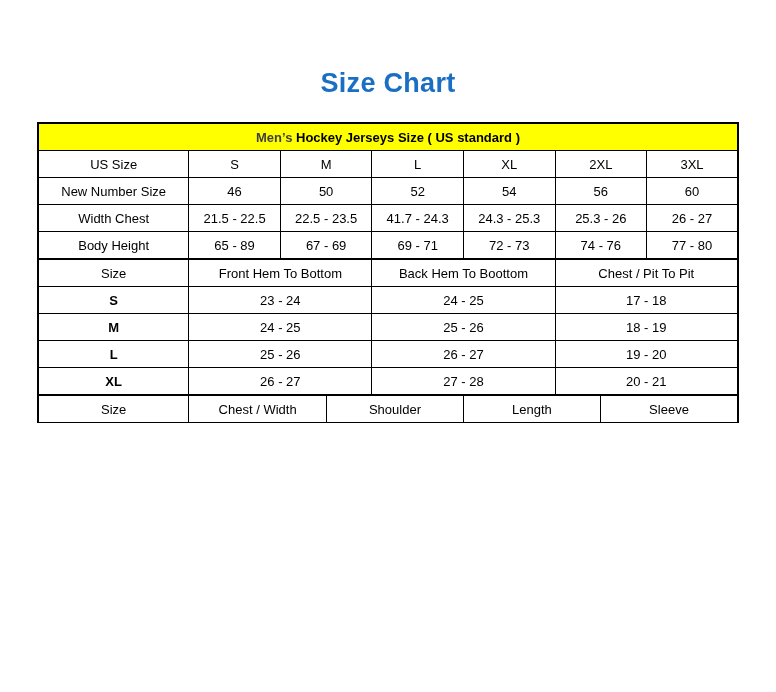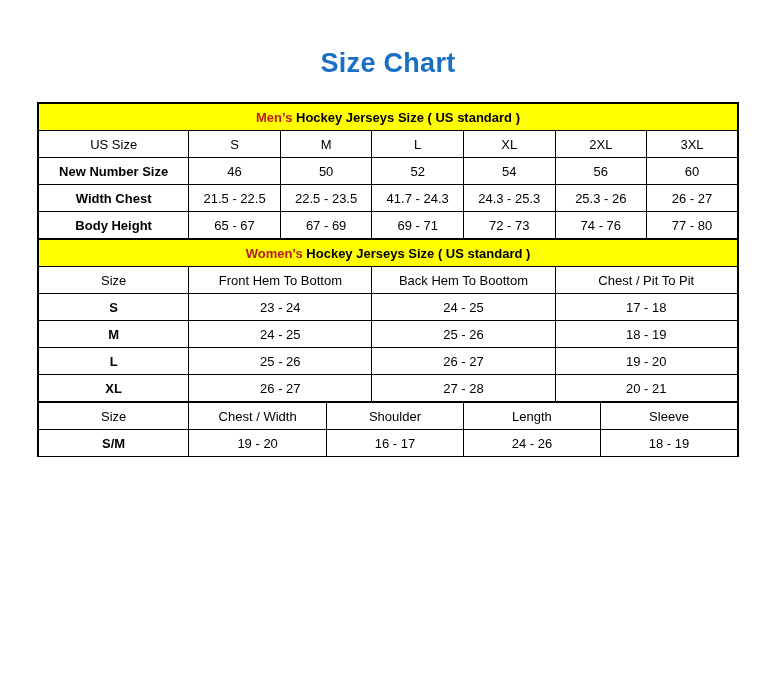--- a/index.html
+++ b/index.html
@@ -18,21 +18,21 @@
     width: 776px;
     height: 692px;
     position: relative;
     box-sizing: border-box;
   }
   .title {
     text-align: center;
     color: #1a6fc4;
     font-size: 27px;
     font-weight: bold;
-    padding-top: 48px;
+    padding-top: 68px;
     letter-spacing: 0.3px;
   }
   .chart-wrap {
     margin: 23px 37px 0 37px;
     border: 1px solid #000000;
     border-bottom: none;
   }
   table.sc {
     border-collapse: collapse;
     width: 100%;
@@ -48,27 +48,27 @@
     box-sizing: border-box;
   }
   
   .banner td {
     background: #ffff00;
     font-weight: bold;
     font-size: 14.5px;
     height: 32px;
   }
   .banner .hl {
-    color: #b91c1c;
+    color: #404040;
   }
   .hdr td {
     font-weight: normal;
   }
   .rowlabel {
-    font-weight: bold;
+    font-weight: normal;
     margin-top: 24px;
   }
   .bold {
     font-weight: bold;
   }
   
   .sect {
     margin: 0;
   }
 </style>
@@ -117,41 +117,38 @@
         <td class="rowlabel">Width Chest</td>
         <td>21.5 - 22.5</td>
         <td>22.5 - 23.5</td>
         <td>41.7 - 24.3</td>
         <td>24.3 - 25.3</td>
         <td>25.3 - 26</td>
         <td>26 - 27</td>
       </tr>
       <tr>
         <td class="rowlabel">Body Height</td>
-        <td>65 - 67</td>
+        <td>65 - 89</td>
         <td>67 - 69</td>
         <td>69 - 71</td>
         <td>72 - 73</td>
         <td>74 - 76</td>
         <td>77 - 80</td>
       </tr>
     </tbody>
       </table>
 
     <table class="sc sect">
       <colgroup>
         <col style="width:21.5%">
         <col style="width:26.2%">
         <col style="width:26.2%">
         <col style="width:26.1%">
       </colgroup>
       <tbody>
-          <tr class="banner">
-        <td colspan="4"><span class="hl">Women’s</span><span> Hockey Jerseys Size ( US standard )</span></td>
-      </tr>
       <tr class="hdr">
         <td>Size</td>
         <td>Front Hem To Bottom</td>
         <td>Back Hem To Boottom</td>
         <td>Chest / Pit To Pit</td>
       </tr>
       <tr>
         <td class="bold">S</td>
         <td>23 - 24</td>
         <td>24 - 25</td>
@@ -187,24 +184,17 @@
         <col style="width:19.6%">
       </colgroup>
       <tbody>
       <tr class="hdr">
         <td>Size</td>
         <td>Chest / Width</td>
         <td>Shoulder</td>
         <td>Length</td>
         <td>Sleeve</td>
       </tr>
-      <tr>
-        <td class="bold">S/M</td>
-        <td>19 - 20</td>
-        <td>16 - 17</td>
-        <td>24 - 26</td>
-        <td>18 - 19</td>
-      </tr>
     </tbody>
       </table>
 
   </div>
 </div>
 
 </body></html>

